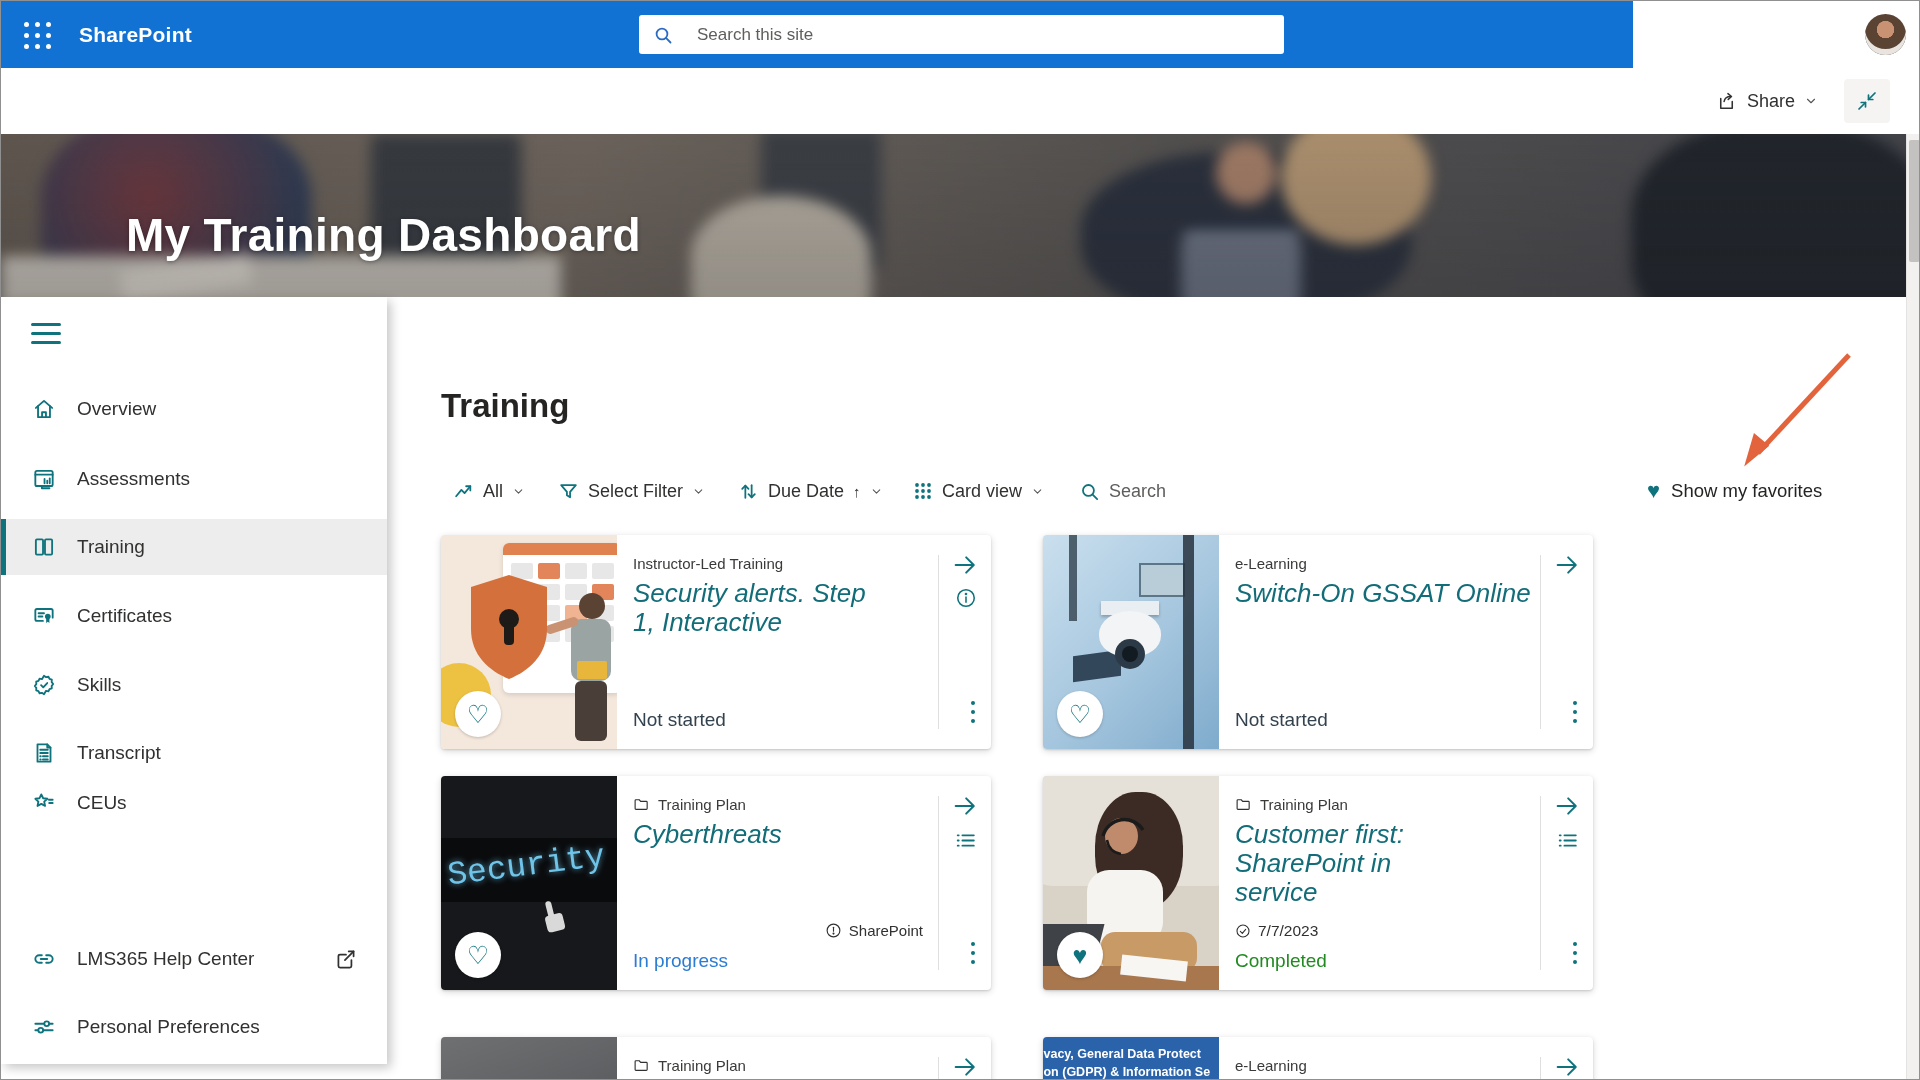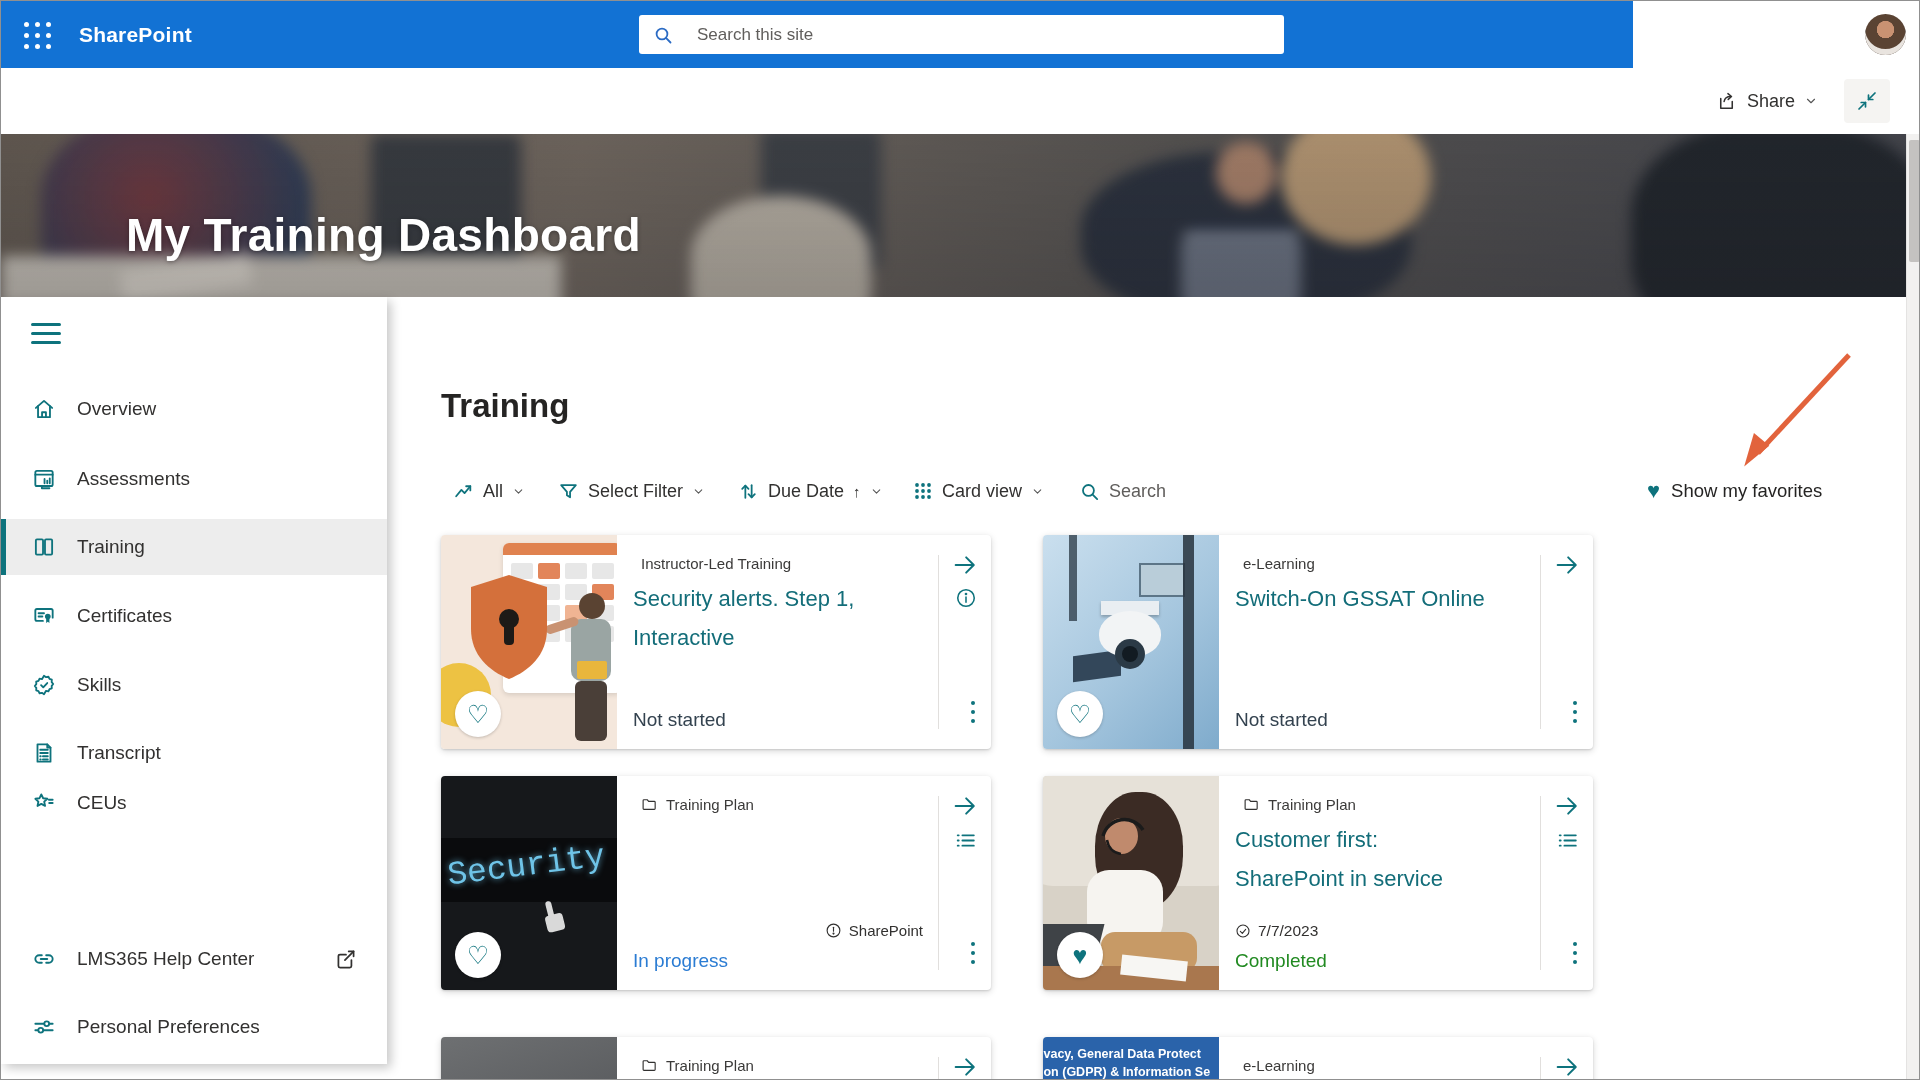--- a/index.html
+++ b/index.html
@@ -75,23 +75,23 @@
   .fav-heart{color:var(--accent,#0e737d);font-size:22px;line-height:1;}
   .fav-label{font-size:18.5px;color:#252423;}
 
   
   .card{position:absolute;width:550px;height:214px;background:#fff;border-radius:4px;
     box-shadow:0 1px 2px rgba(0,0,0,.12),0 2px 7px rgba(0,0,0,.16);cursor:pointer;}
   .cimg{position:absolute;left:0;top:0;width:176px;height:214px;border-radius:4px 0 0 4px;overflow:hidden;}
   .favc{position:absolute;left:14px;bottom:12px;width:46px;height:46px;border-radius:50%;background:#fff;
     display:flex;align-items:center;justify-content:center;cursor:pointer;box-shadow:0 1px 3px rgba(0,0,0,.2);}
   .favc span{font-size:25px;line-height:1;color:var(--accent,#0e737d);}
-  .ctype{position:absolute;left:200px;top:20px;display:flex;align-items:center;gap:8px;
+  .ctype{position:absolute;left:192px;top:20px;display:flex;align-items:center;gap:8px;
     font-size:15px;color:#3b3a39;}
-  .ctitle{position:absolute;left:192px;top:44px;font-size:22px;line-height:39px;color:var(--title_teal,#136d79);}
+  .ctitle{position:absolute;left:192px;top:44px;font-size:26px;line-height:29px;color:var(--title_teal,#136d79);font-style:italic;}
   .cmeta-r{position:absolute;right:68px;top:146px;display:flex;align-items:center;gap:7px;
     font-size:15px;color:#323130;}
   .cdate{position:absolute;left:192px;top:146px;display:flex;align-items:center;gap:7px;
     font-size:15.5px;color:#323130;}
   .cstatus{position:absolute;left:192px;top:174px;font-size:19px;}
   .st-dark{color:var(--status_notstarted,#33424f);}
   .st-blue{color:var(--status_inprogress,#2b7cd3);}
   .st-green{color:var(--status_completed,#218a21);}
   .cdiv{position:absolute;left:497px;top:20px;bottom:20px;width:1px;background:#e1dfdd;}
   .r-ico{position:absolute;display:flex;cursor:pointer;}
@@ -513,20 +513,21 @@
       <div class="favc">
         <span>♡</span>
       </div>
     </div>
     <div class="ctype">
       <svg width="17" height="17" viewBox="0 0 24 24" class="dk">
         <path d="M3 6.5 a1.2 1.2 0 0 1 1.2 -1.2 h4.6 l2 2.2 h8 A1.2 1.2 0 0 1 20 8.7 v9 a1.2 1.2 0 0 1 -1.2 1.2 H4.2 A1.2 1.2 0 0 1 3 17.7 z"></path>
       </svg>
       <span>Training Plan</span>
     </div>
+    <div class="ctitle" style="width:300px">Cyberthreats</div>
     <div class="cmeta-r">
       <svg width="17" height="17" viewBox="0 0 24 24" class="dk">
         <circle cx="12" cy="12" r="9"></circle>
           <line x1="12" y1="7.5" x2="12" y2="13"></line>
           <circle cx="12" cy="16.4" r="0.7" fill="#323130"></circle>
       </svg>
       <span>SharePoint</span>
     </div>
     <div class="cstatus st-blue">In progress</div>
     <div class="cdiv"></div>

